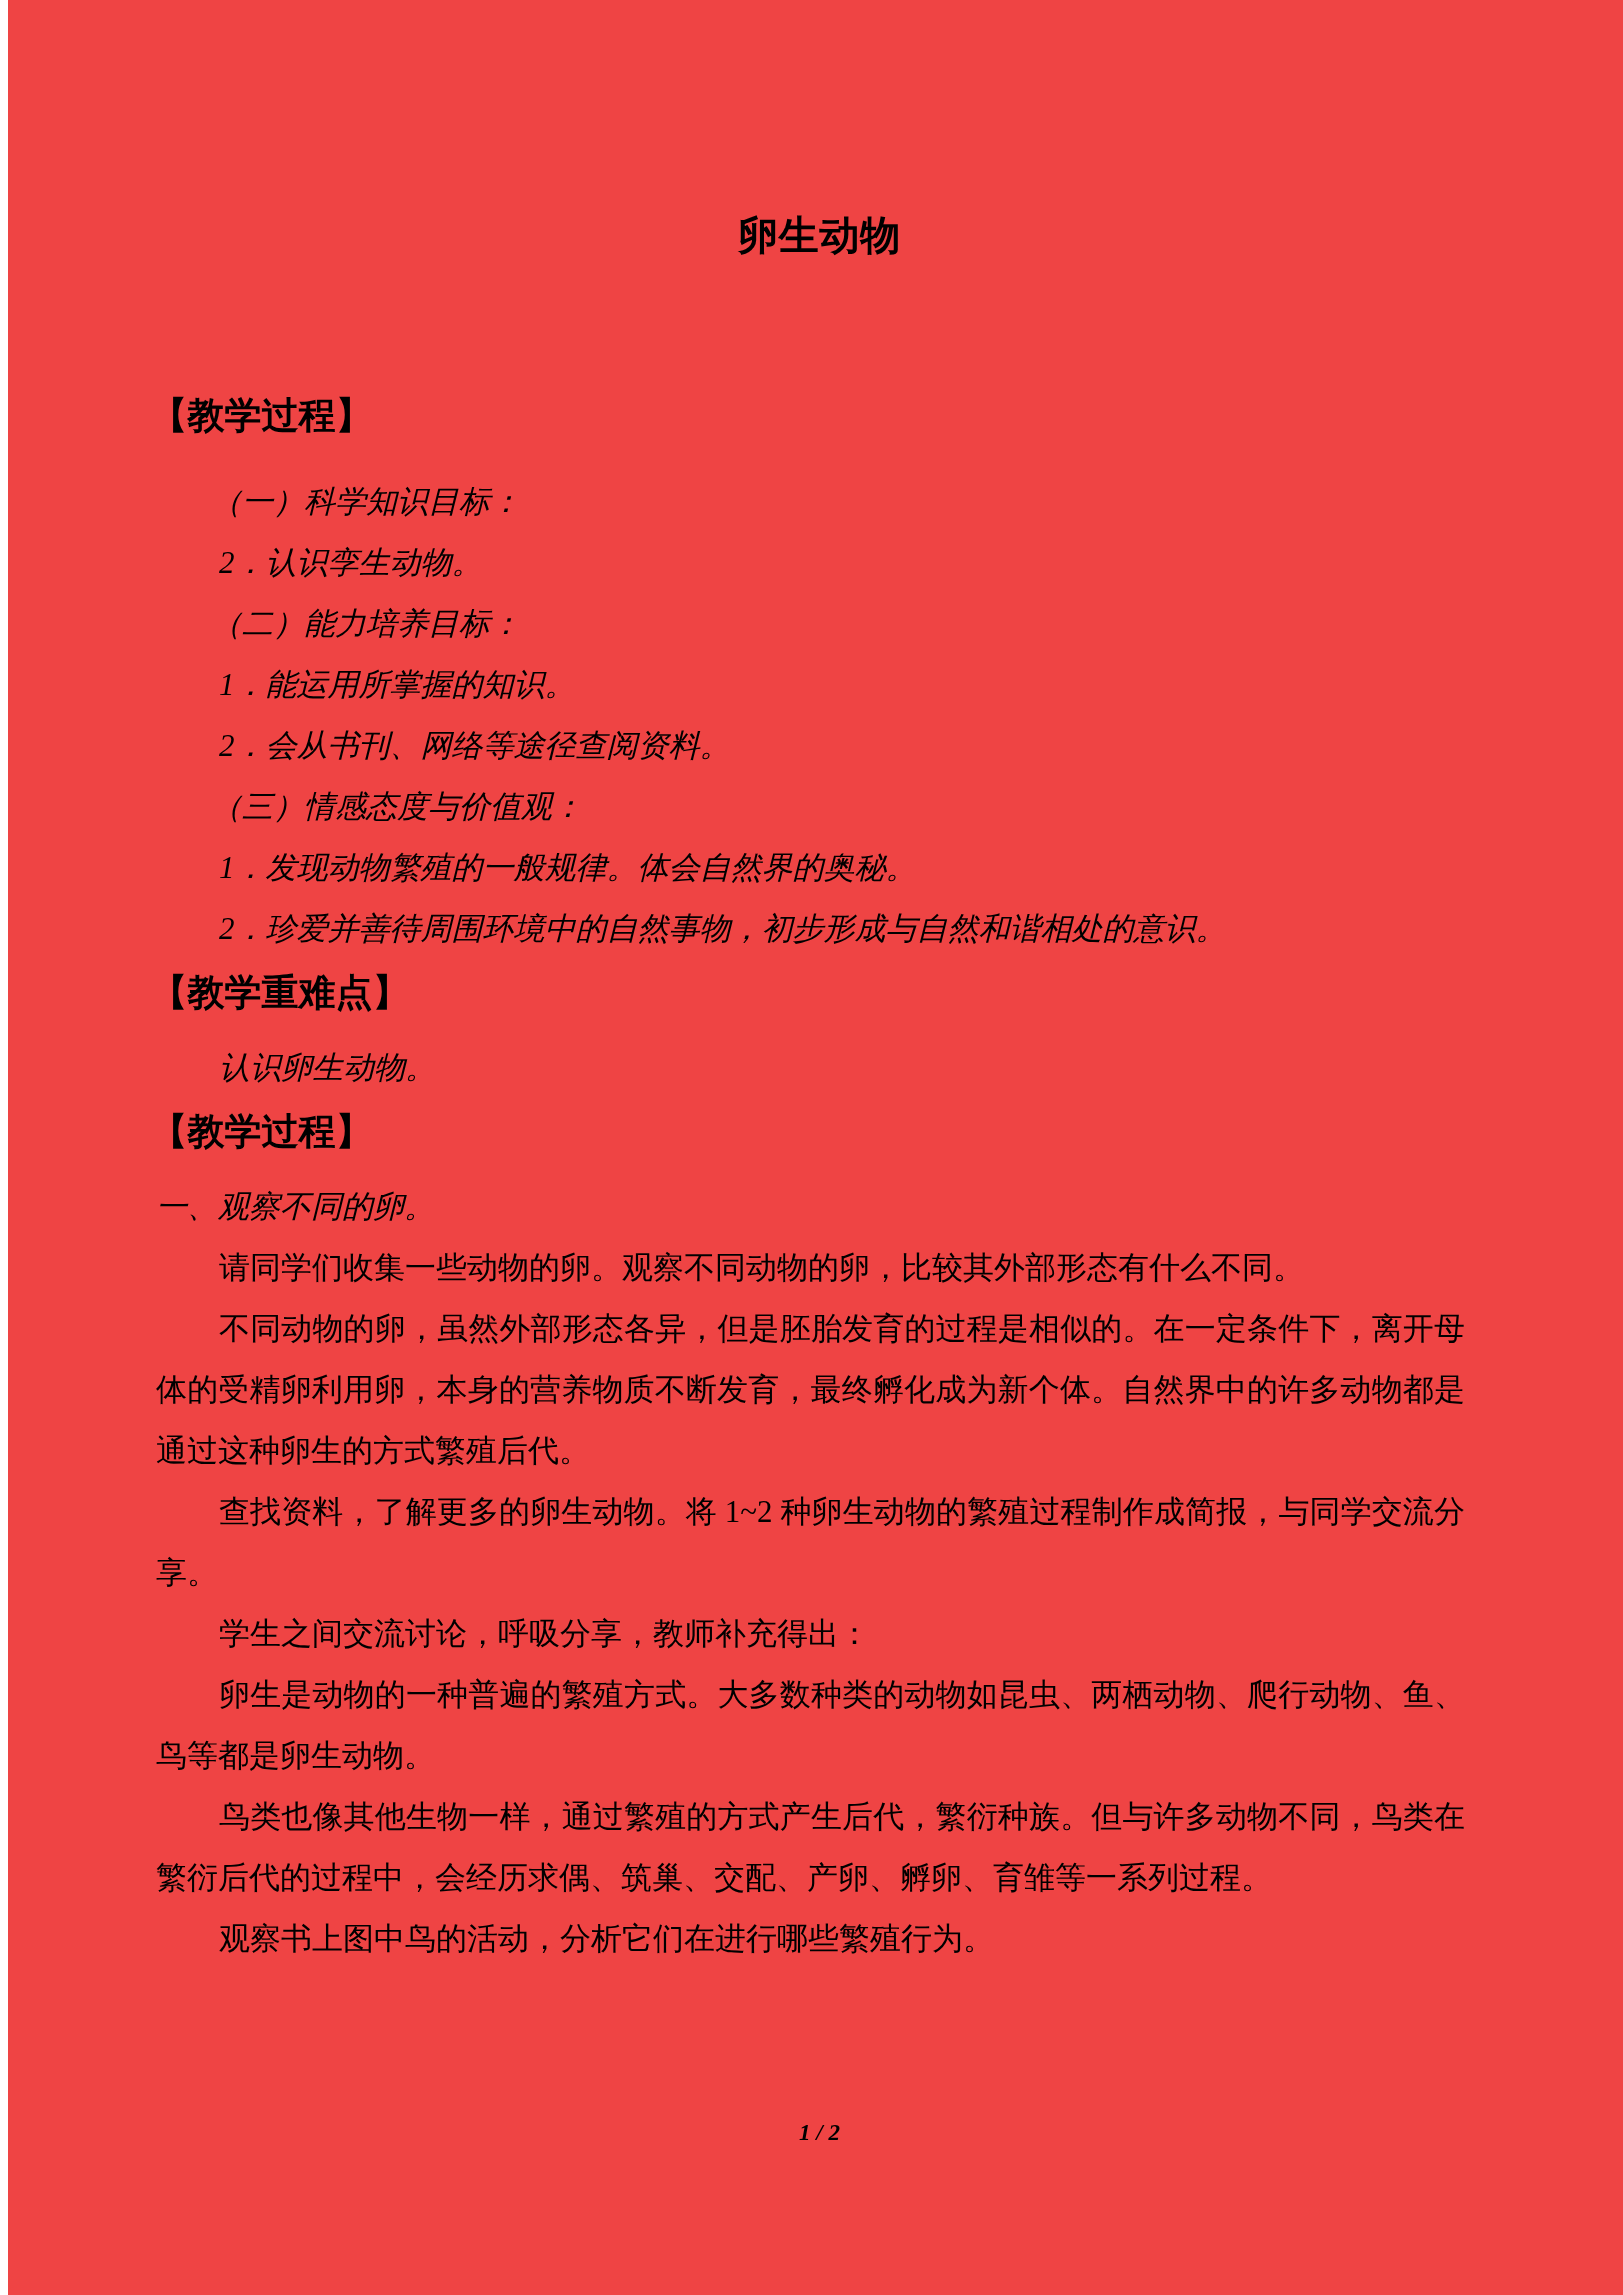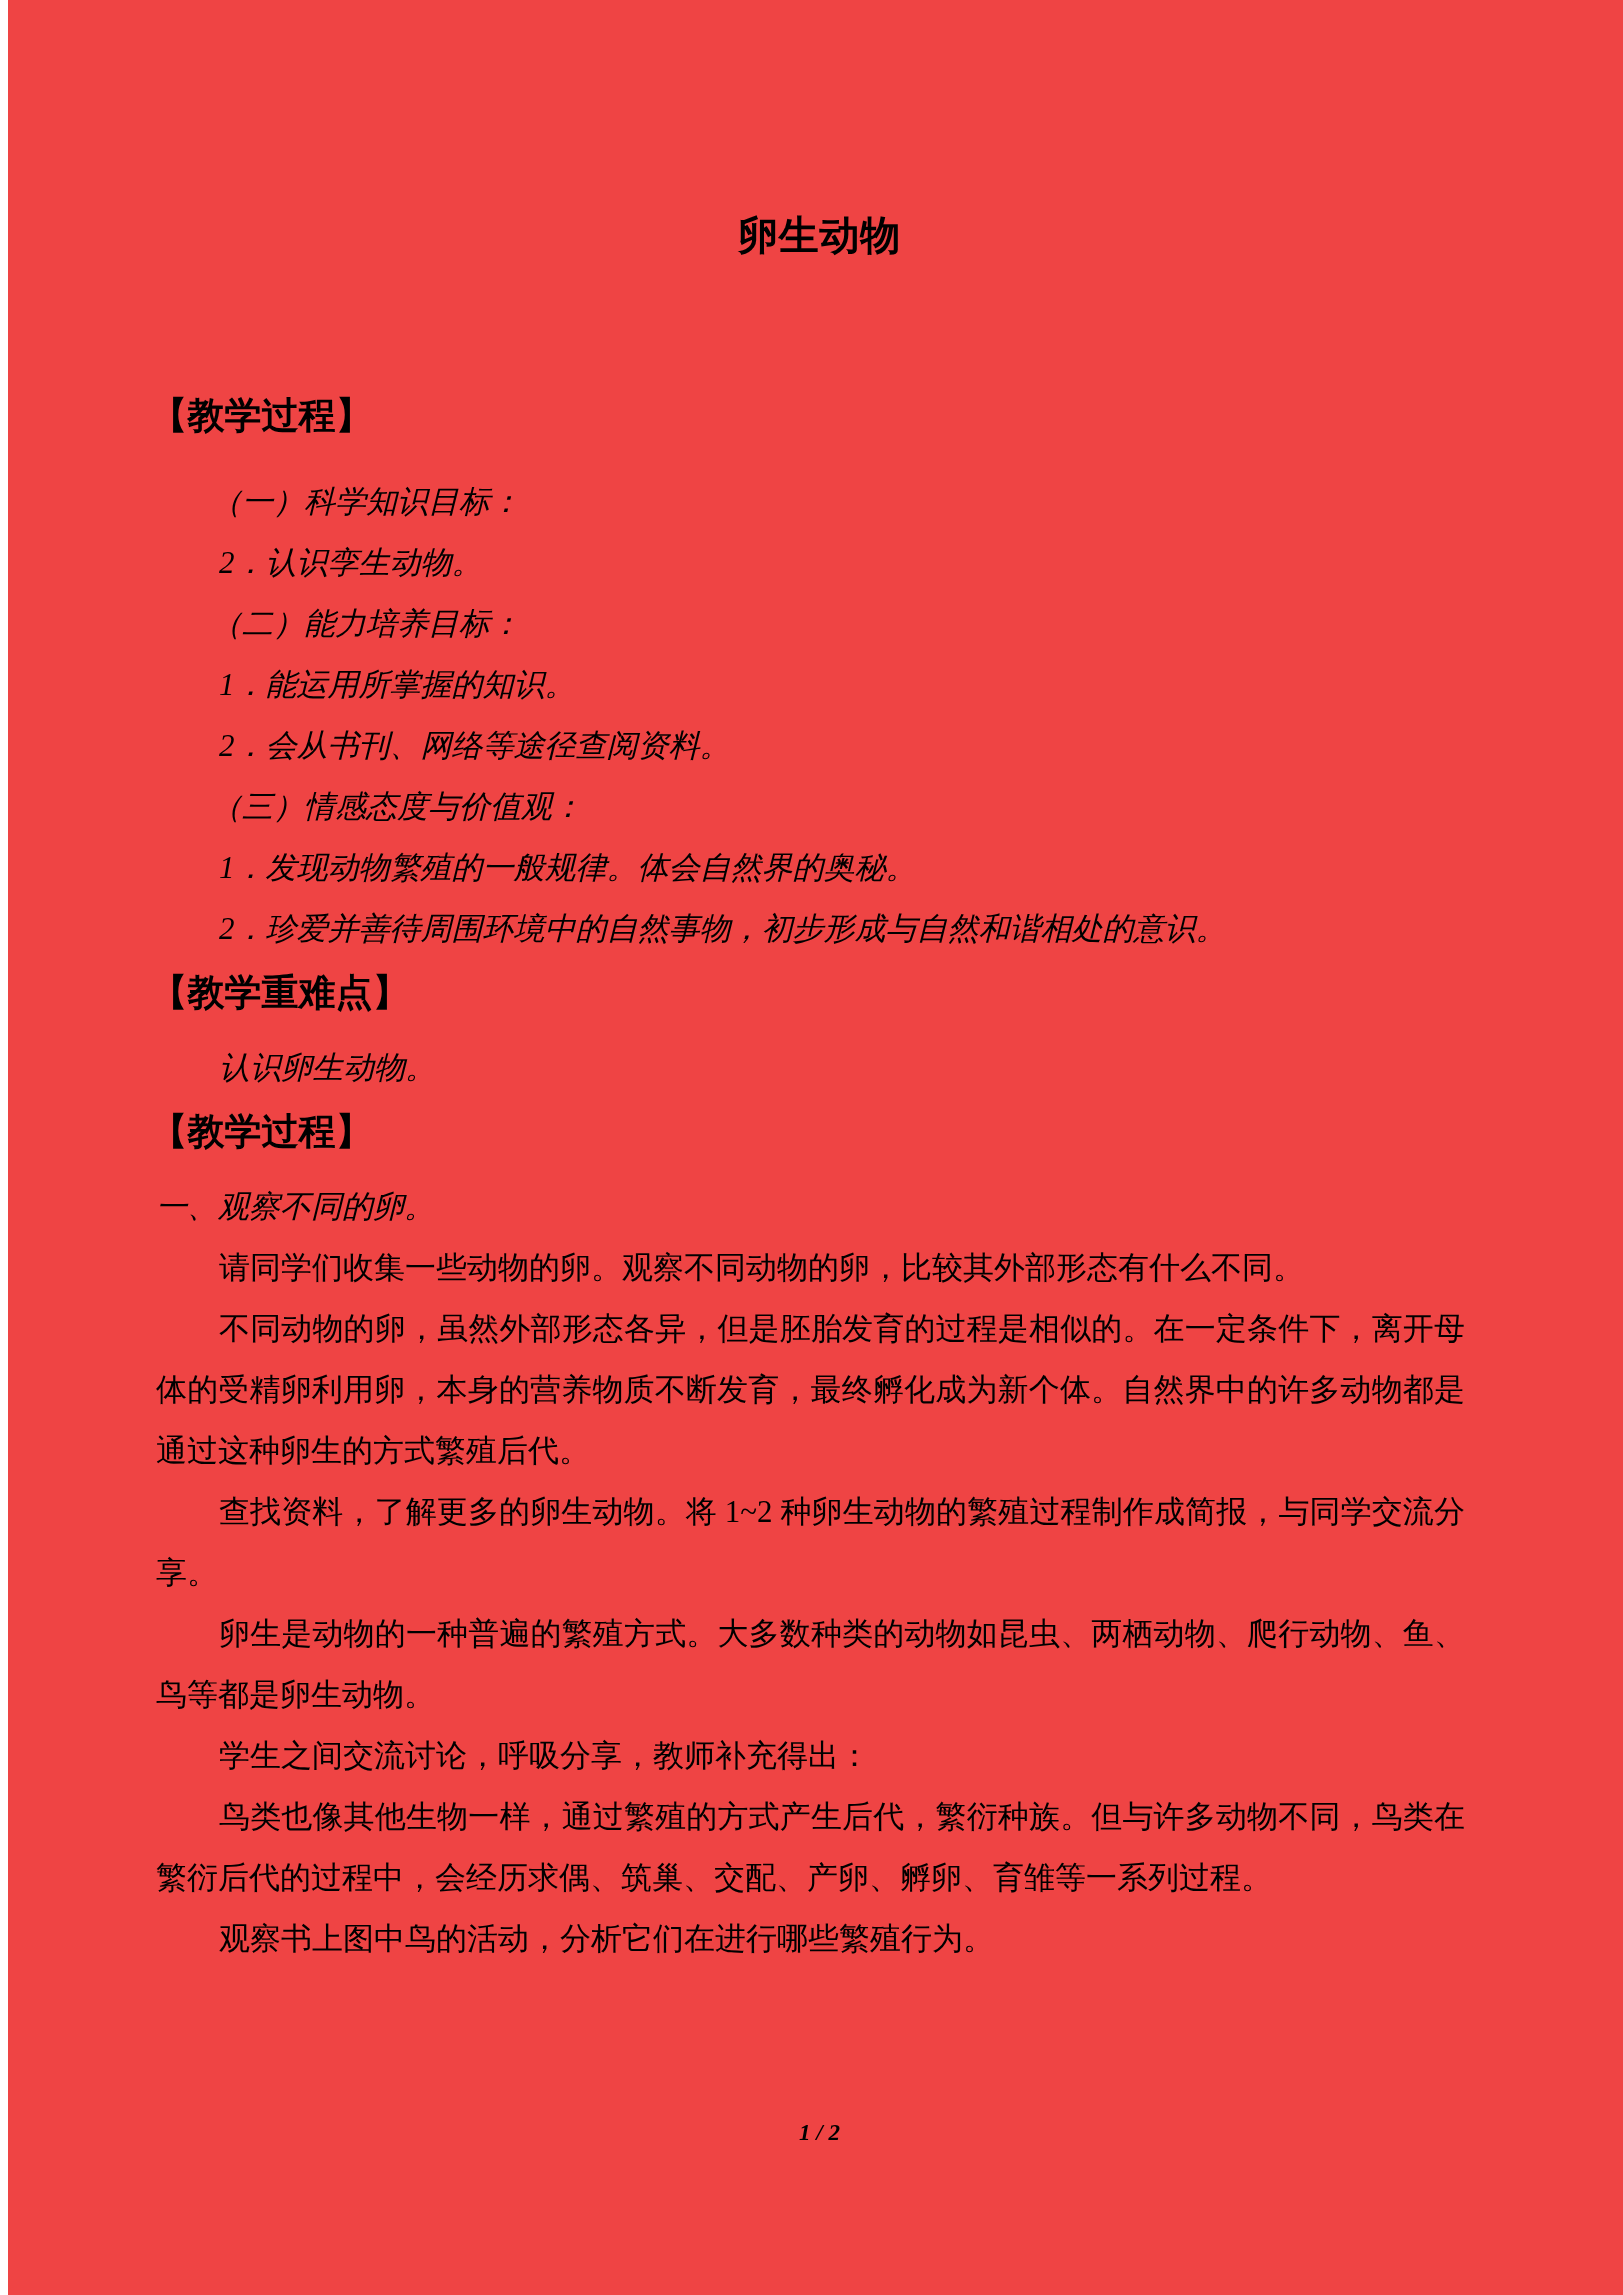--- a/index.html
+++ b/index.html
@@ -102,22 +102,22 @@
     <div class="gap-h2"></div>
     <div class="line indent1">认识卵生动物。</div>
 
     <div class="heading">【教学过程】</div>
     <div class="gap-h2"></div>
 
     <div class="line">一、观察不同的卵。</div>
     <div class="para">请同学们收集一些动物的卵。观察不同动物的卵，比较其外部形态有什么不同。</div>
     <div class="para">不同动物的卵，虽然外部形态各异，但是胚胎发育的过程是相似的。在一定条件下，离开母体的受精卵利用卵，本身的营养物质不断发育，最终孵化成为新个体。自然界中的许多动物都是通过这种卵生的方式繁殖后代。</div>
     <div class="para">查找资料，了解更多的卵生动物。将 1~2 种卵生动物的繁殖过程制作成简报，与同学交流分享。</div>
+    <div class="para">学生之间交流讨论，呼吸分享，教师补充得出：</div>
     <div class="para">卵生是动物的一种普遍的繁殖方式。大多数种类的动物如昆虫、两栖动物、爬行动物、鱼、鸟等都是卵生动物。</div>
-    <div class="para">学生之间交流讨论，呼吸分享，教师补充得出：</div>
 
     <div class="para">鸟类也像其他生物一样，通过繁殖的方式产生后代，繁衍种族。但与许多动物不同，鸟类在繁衍后代的过程中，会经历求偶、筑巢、交配、产卵、孵卵、育雏等一系列过程。</div>
     <div class="para">观察书上图中鸟的活动，分析它们在进行哪些繁殖行为。</div>
 
   </div>
 
   <div class="footer">1 / 2</div>
 
 </div>
 

